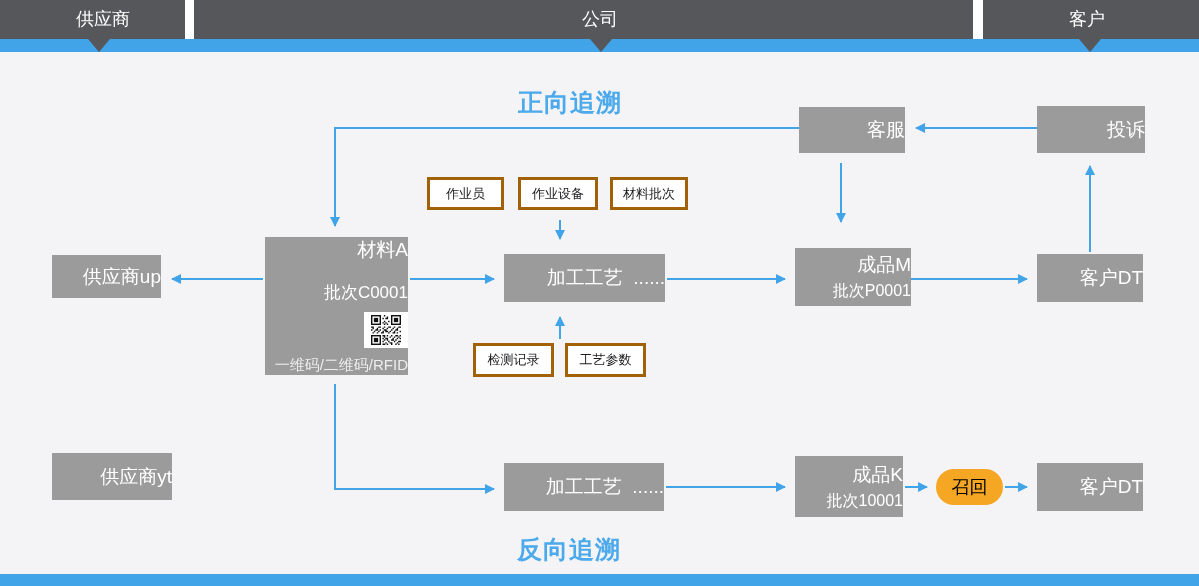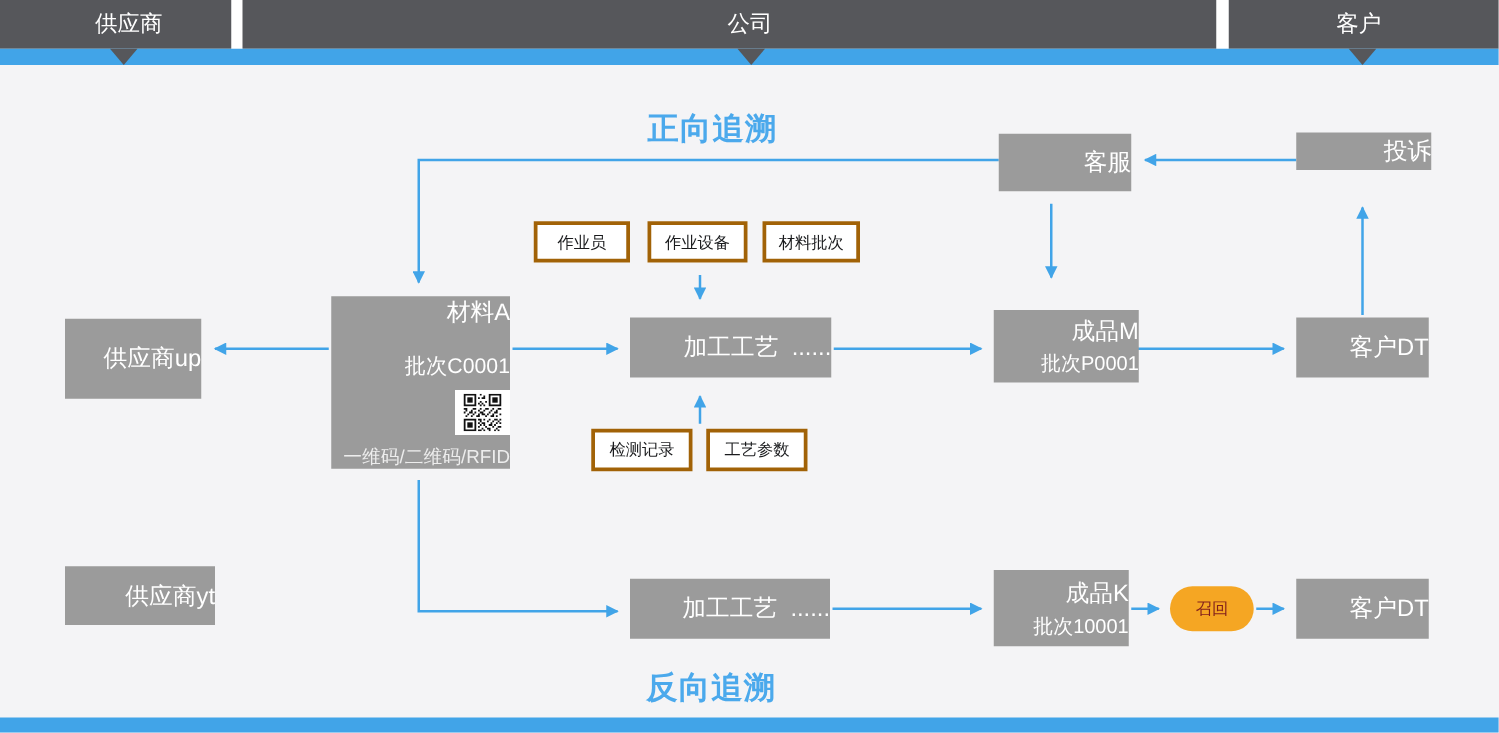--- a/index.html
+++ b/index.html
@@ -36,22 +36,22 @@
     font-size:19px;box-sizing:border-box;
   }
   .node .batch{font-size:16px;margin-top:3px;}
   .node .proc-label{white-space:pre;}
   .tag{
     position:absolute;background:#fff;border:3px solid #a16207;color:#1A1B1D;
     display:flex;align-items:center;justify-content:center;
     font-size:13px;box-sizing:border-box;
   }
   .pill{
-    position:absolute;background:#F5A623;color:#7f1d1d;border-radius:18px;
-    display:flex;align-items:center;justify-content:center;font-size:13px;
+    position:absolute;background:#F5A623;color:#000000;border-radius:18px;
+    display:flex;align-items:center;justify-content:center;font-size:18px;
   }
   .qr{width:44px;height:40px;background:#fff;margin-top:8px;display:block;padding:3px;box-sizing:border-box;}
   .code-caption{font-size:15px;color:#EDEDED;margin-top:8px;}
   .mat-title{font-size:19px;}
   .mat-batch{font-size:17px;margin-top:18px;}
   
   svg.connectors{position:absolute;top:0;left:0;pointer-events:none;}
 </style>
 </head>
 <body>
@@ -94,35 +94,35 @@
     <path d="M666,487 H785" marker-end="url(#ah)"></path>
     <path d="M905,487 H927" marker-end="url(#ah)"></path>
     <path d="M1005,487 H1027" marker-end="url(#ah)"></path>
   </g>
 </svg>
 
 <div class="node" style="left:799px;top:107px;width:106px;height:46px;">
   <span>客服</span>
 </div>
 
-<div class="node" style="left:1037px;top:106px;width:108px;height:30px;padding-left:28px;">
+<div class="node" style="left:1037px;top:106px;width:108px;height:47px;padding-left:28px;">
   <span>投诉</span>
 </div>
 
 <div class="tag" style="left:427px;top:177px;width:77px;height:33px;">
   <span>作业员</span>
 </div>
 <div class="tag" style="left:518px;top:177px;width:80px;height:33px;">
   <span>作业设备</span>
 </div>
 <div class="tag" style="left:610px;top:177px;width:78px;height:33px;">
   <span>材料批次</span>
 </div>
 
-<div class="node" style="left:52px;top:255px;width:109px;height:64px;">
+<div class="node" style="left:52px;top:255px;width:109px;height:43px;">
   <span>供应商up</span>
 </div>
 
 <div class="node" style="left:265px;top:237px;width:143px;height:138px;">
   <span class="mat-title">材料A</span>
   <span class="mat-batch">批次C0001</span>
   <svg class="qr" viewBox="0 0 21 21">
     <rect x="0" y="0" width="21" height="21" fill="#ffffff"></rect>
     <g fill="#111111">
       <rect x="0" y="0" width="7" height="7"></rect>

